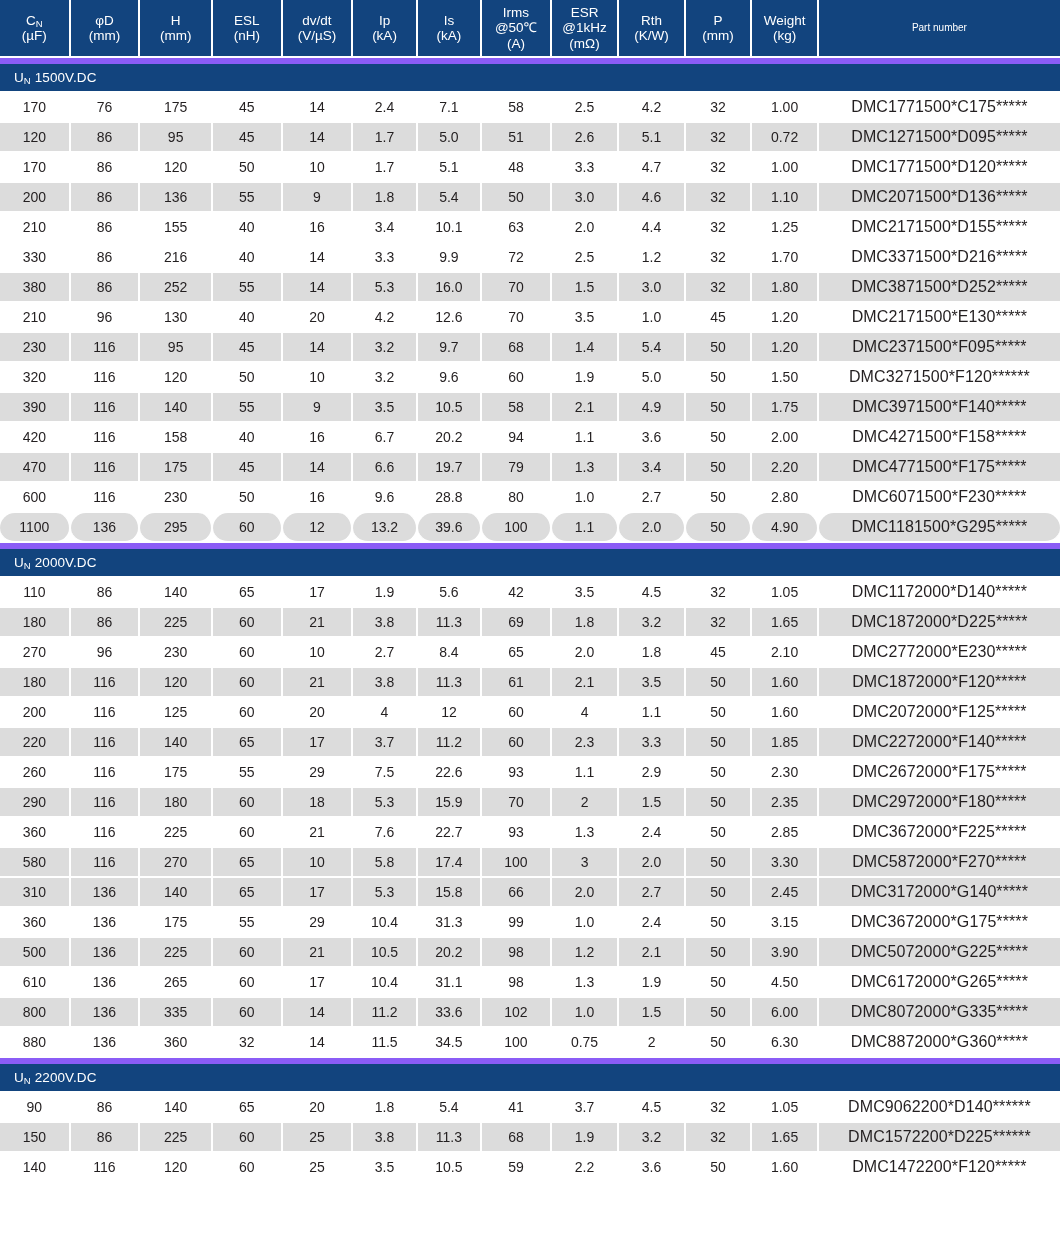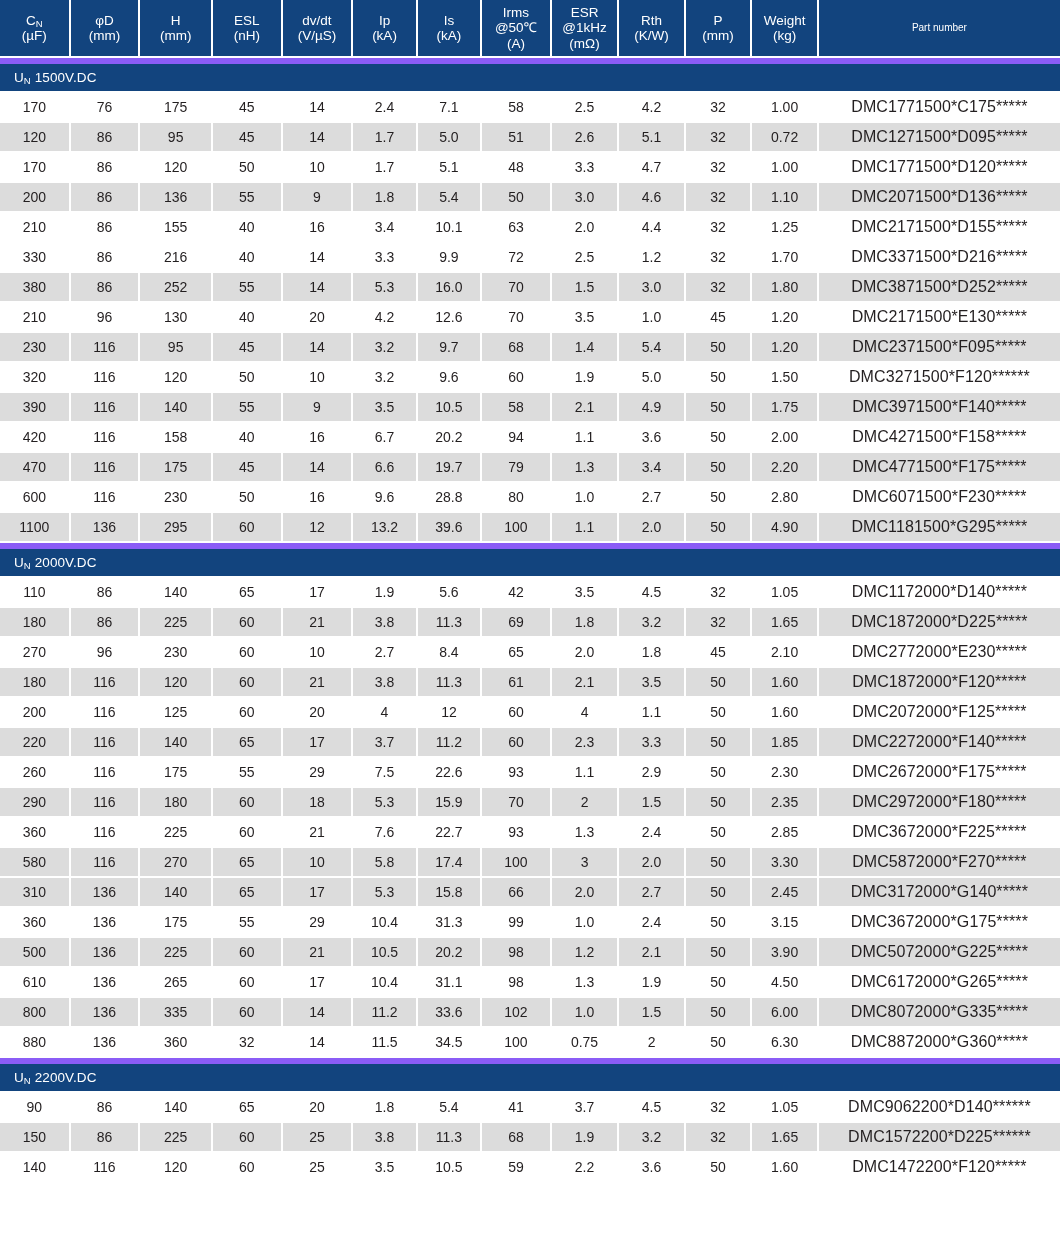--- a/index.html
+++ b/index.html
@@ -96,20 +96,21 @@
   tr.row-grey  td { background: #dcdcdc; }
 
   td.cell-part {
     font-size: 16px;
     letter-spacing: 0.1px;
   }
 
   
   tr.row-last td {
     border-bottom: 2px solid #ffffff;
+    border-radius: 15px;
   }
 </style>
 </head>
 <body>
 
 <table class="spec-table">
   <colgroup>
     <col style="width:68px">
     <col style="width:67px">
     <col style="width:70px">

